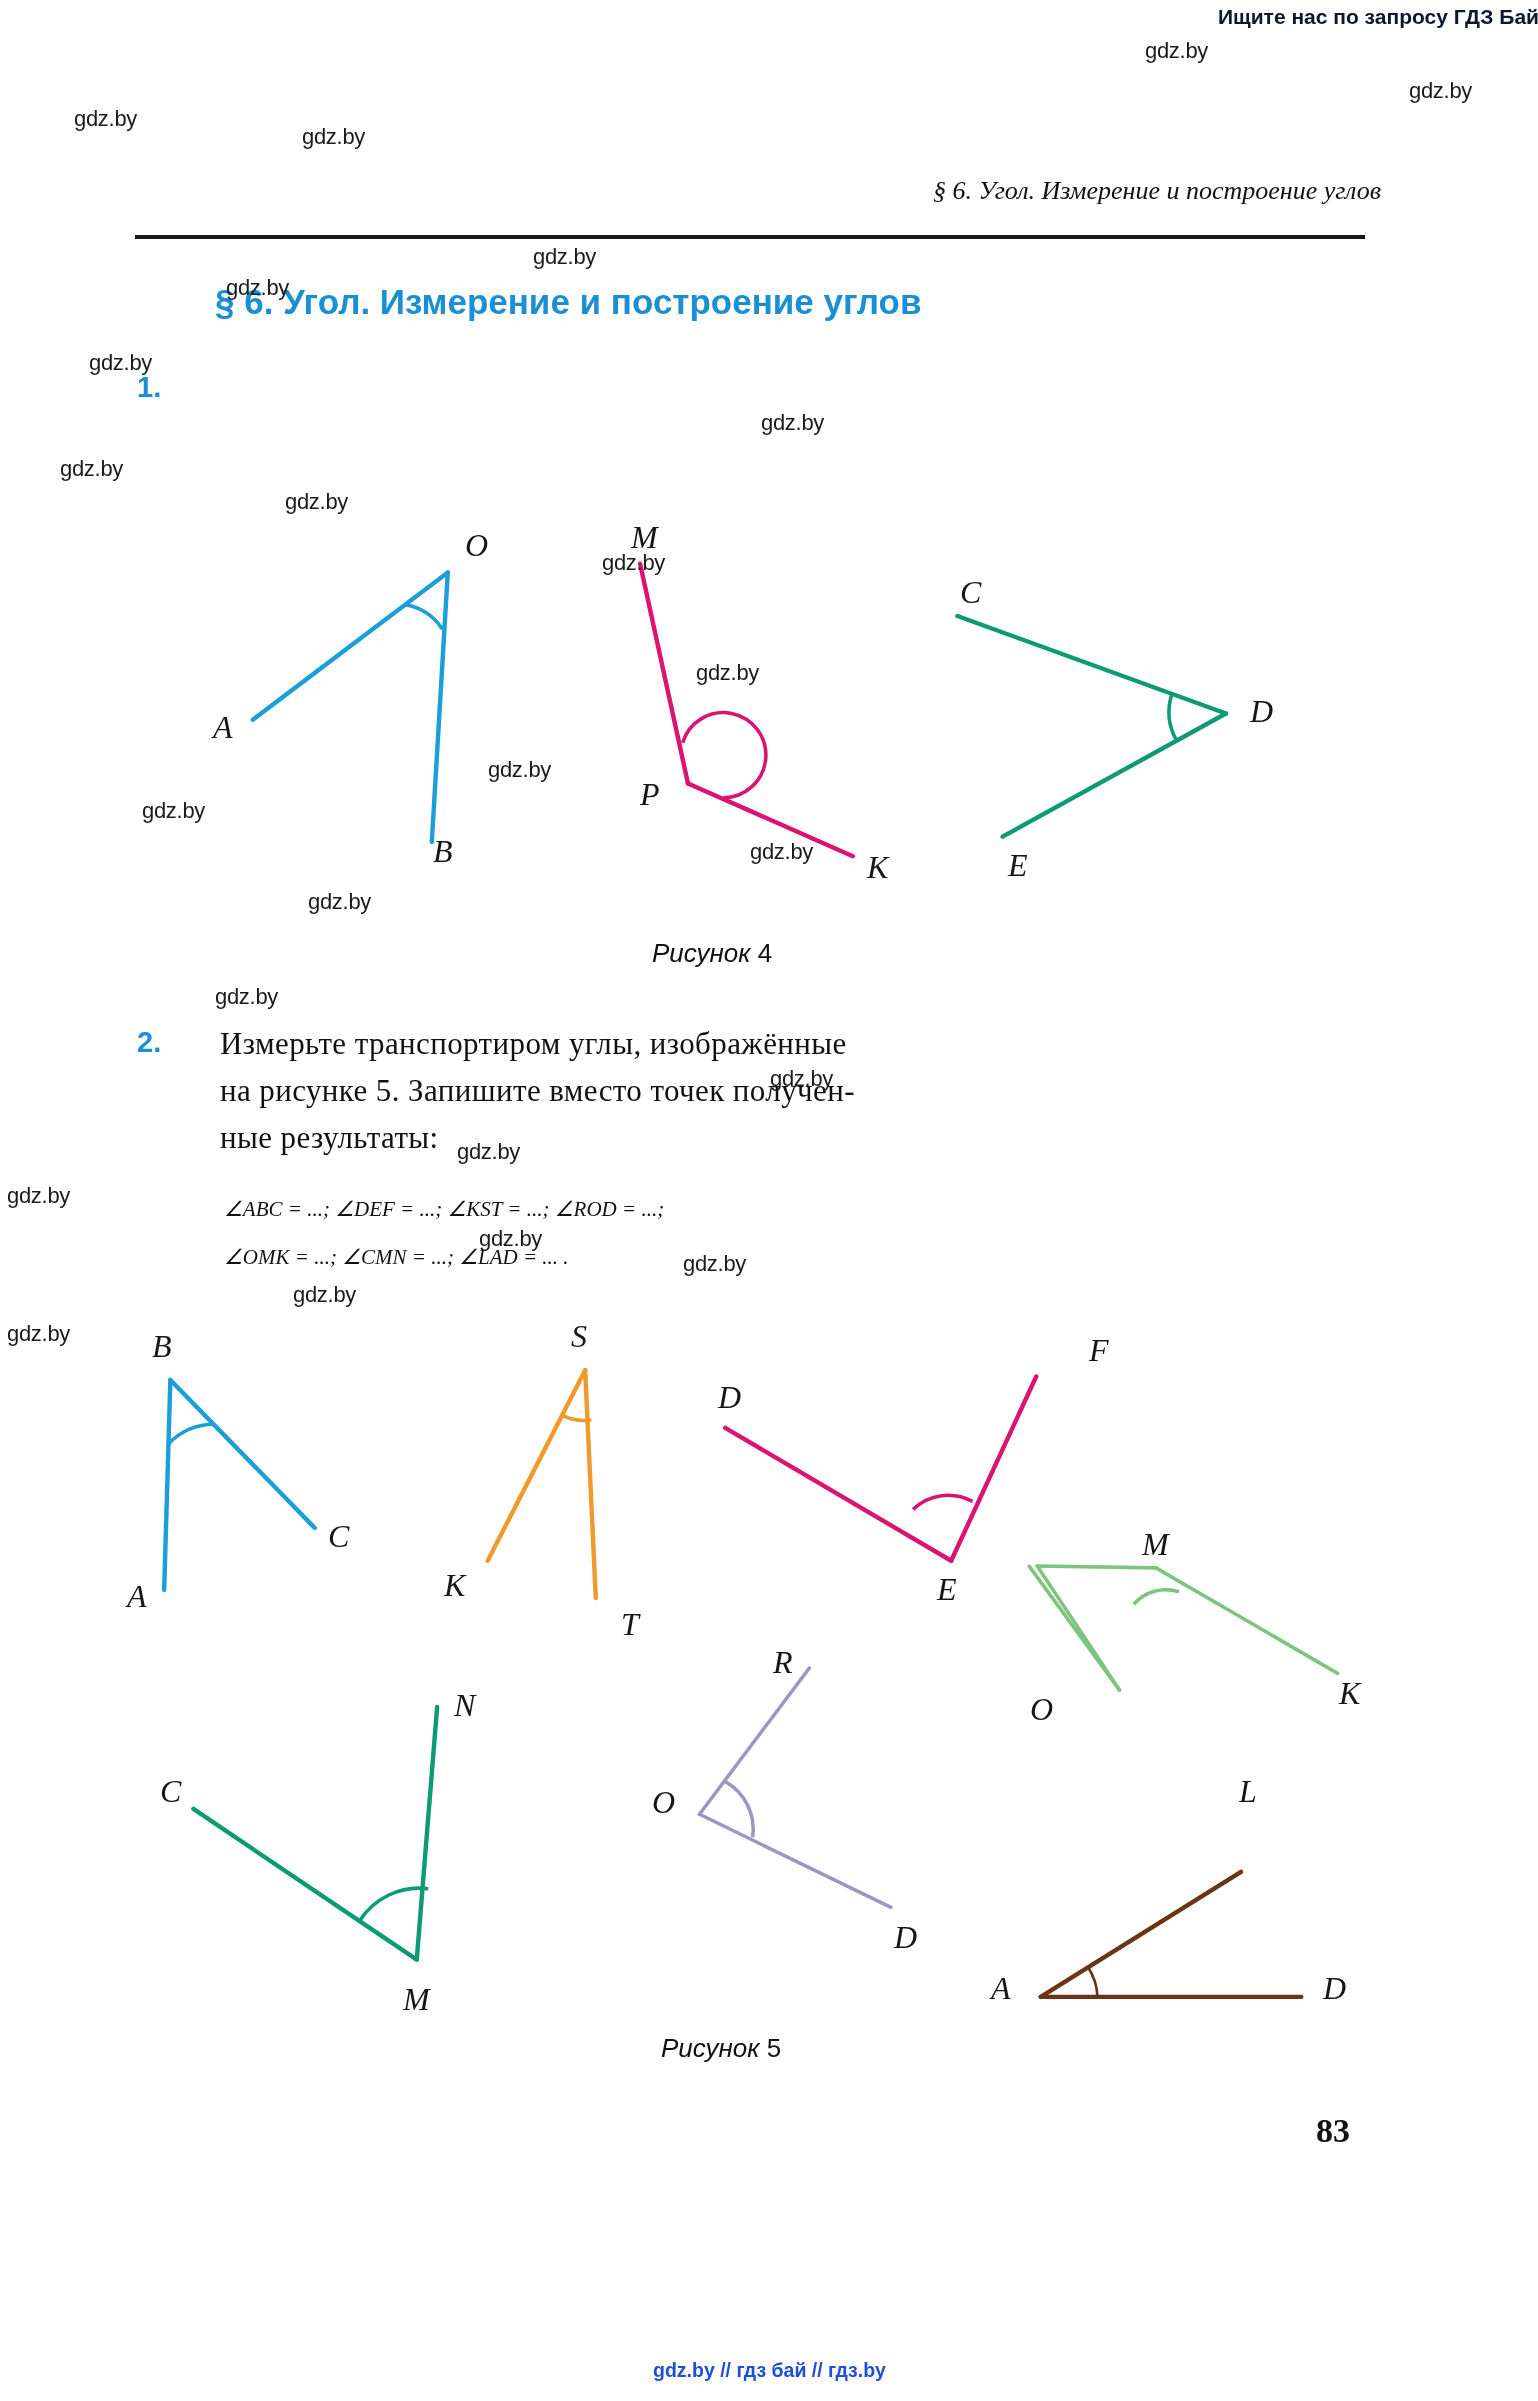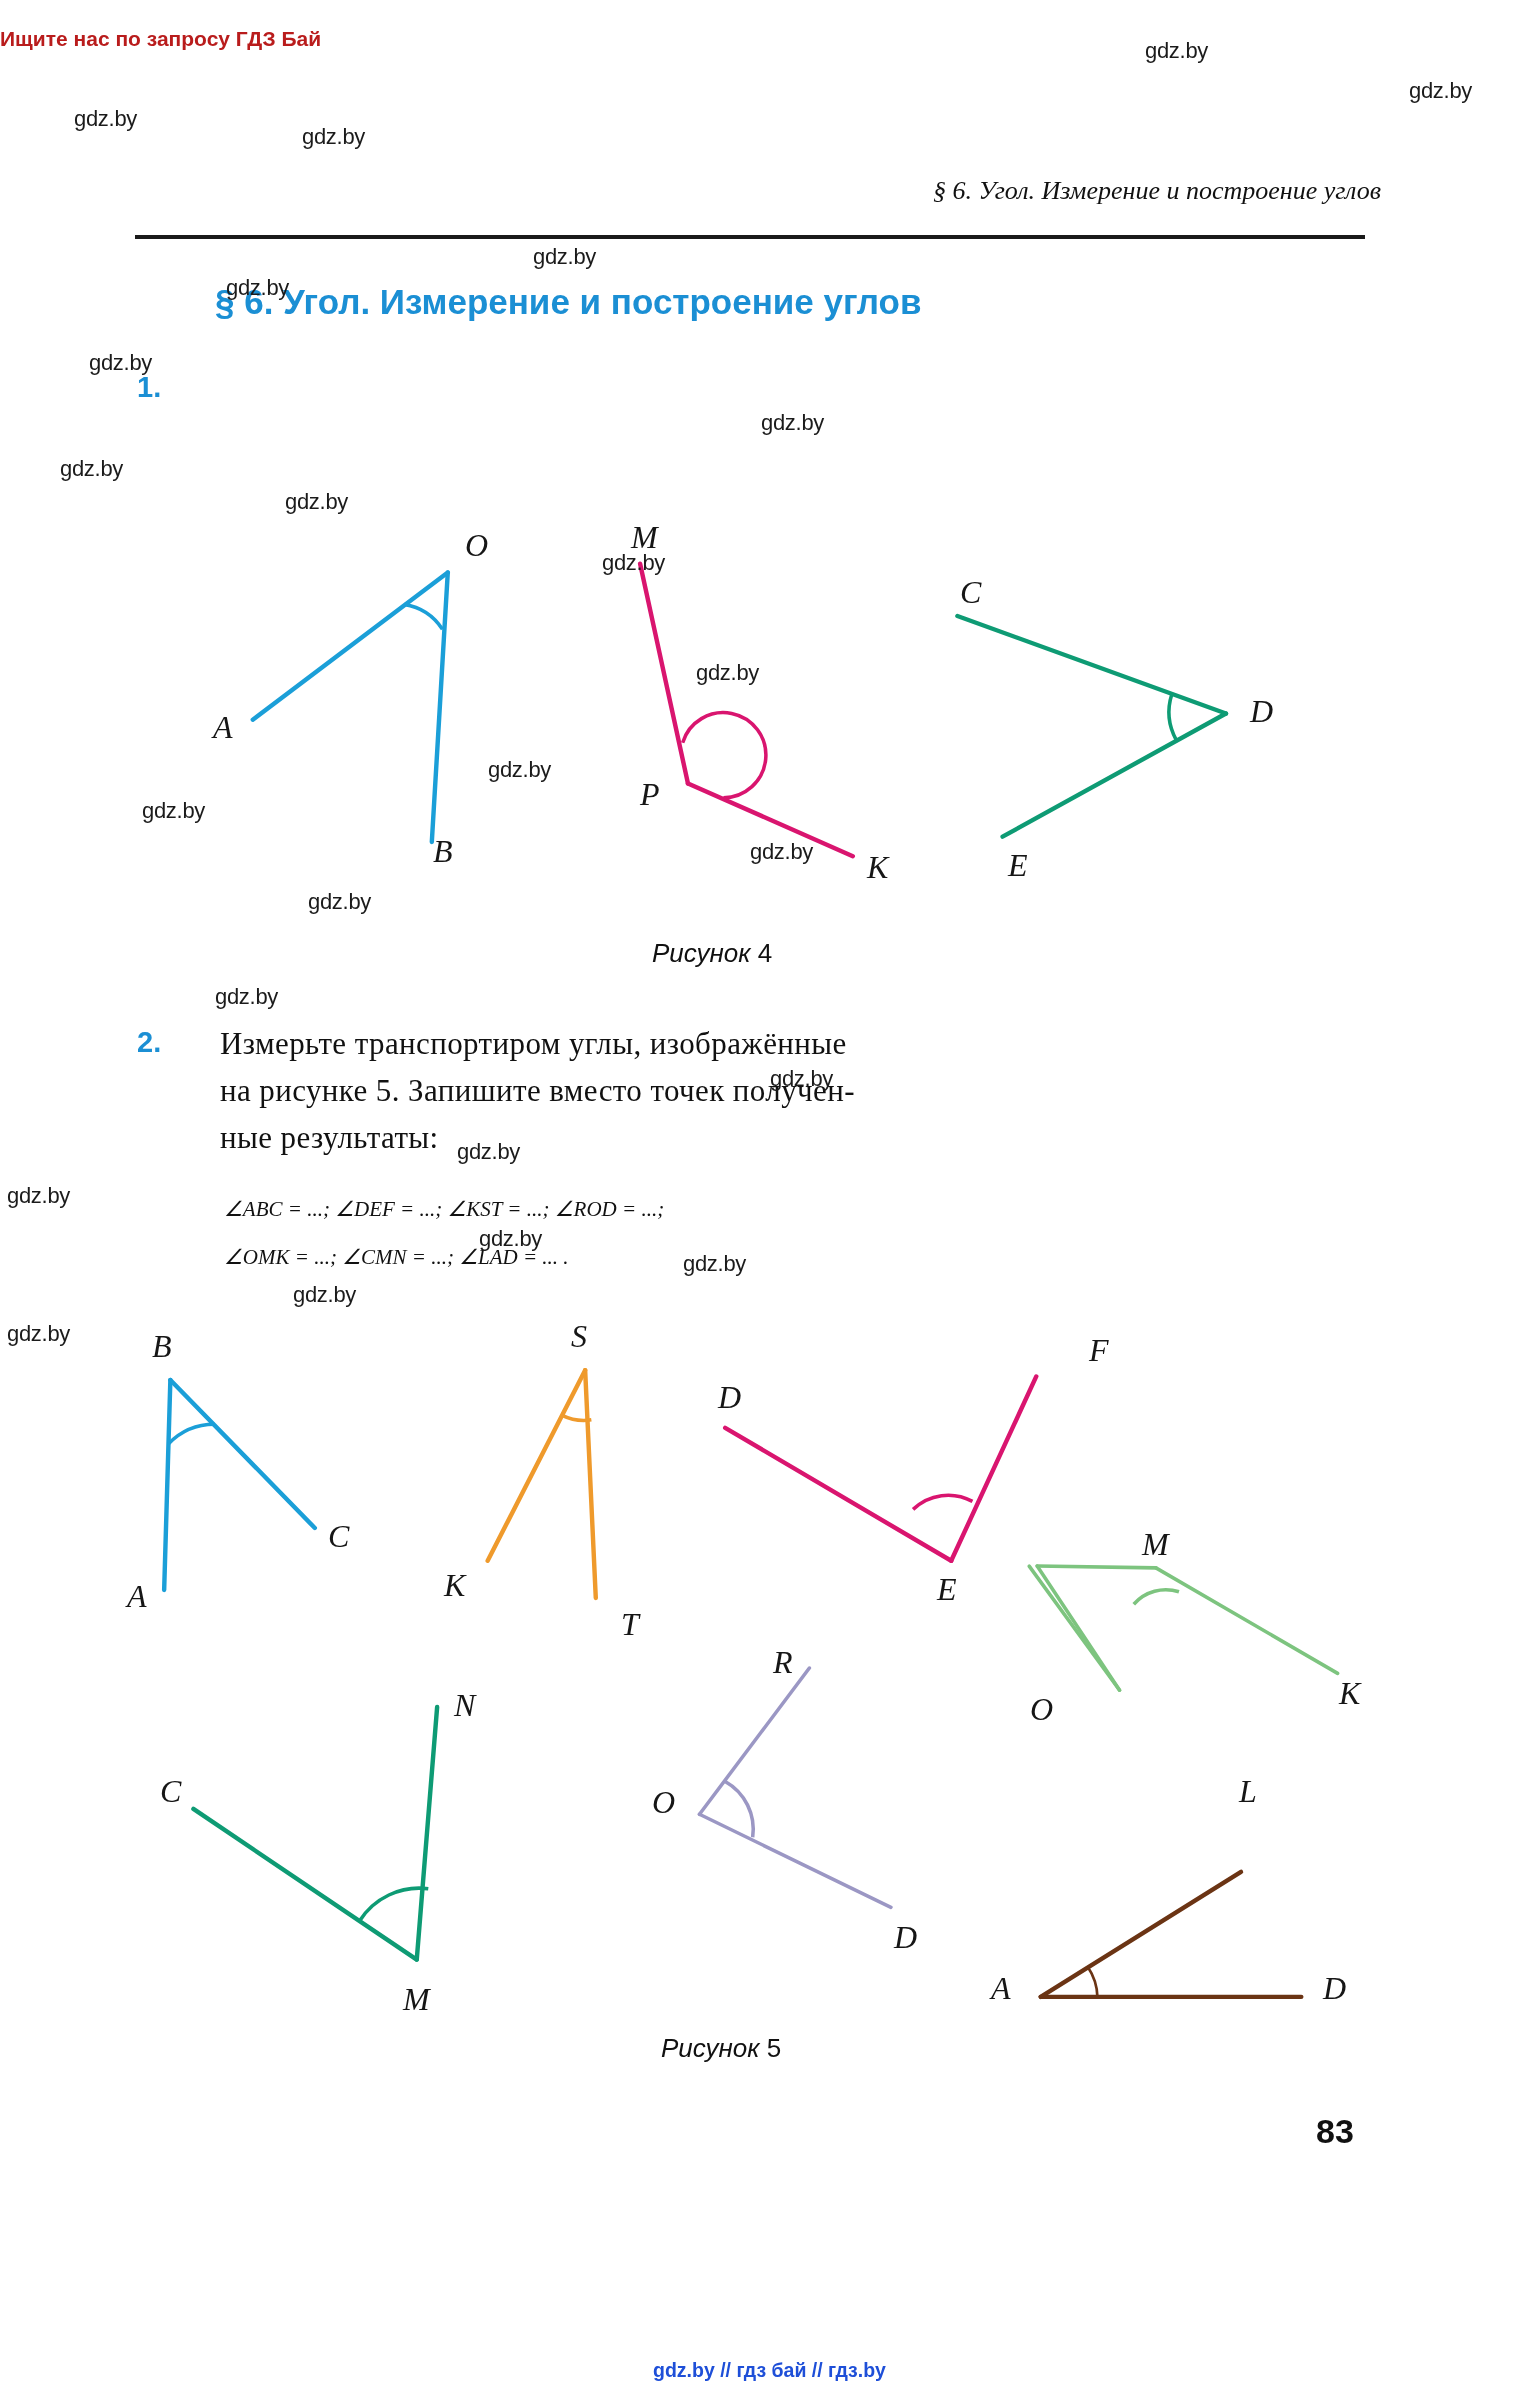--- a/index.html
+++ b/index.html
@@ -25,27 +25,26 @@
     font-size: 22px;
     color: #1b1b1b;
     white-space: nowrap;
     letter-spacing: -0.3px;
   }
   .promo-top {
     position: absolute;
     top: 5.3px;
     left: 0;
     width: 100%;
-    text-align: left;
+    text-align: right;
     font-family: "Liberation Sans", sans-serif;
     font-size: 21px;
     font-weight: bold;
-    color: #b91c1c;
-    white-space: nowrap;
-    margin-top: 22px;
+    color: #0f172a;
+    white-space: nowrap;
   }
   .footer-link {
     position: absolute;
     bottom: 19.5px;
     left: 0;
     width: 100%;
     text-align: center;
     font-family: "Liberation Sans", sans-serif;
     font-size: 19.5px;
     font-weight: bold;
@@ -135,21 +134,21 @@
     font-size: 32px;
     color: #161616;
     white-space: nowrap;
   }
 
   
   .pagenum {
     position: absolute;
     top: 2112px;
     left: 1316px;
-    font-family: Liberation Sans, sans-serif;
+    font-family: Liberation Serif, serif;
     font-weight: bold;
     font-size: 34px;
     color: #111;
   }
 
   svg.fig {
     position: absolute;
     left: 0;
     top: 0;
     width: 1539px;

